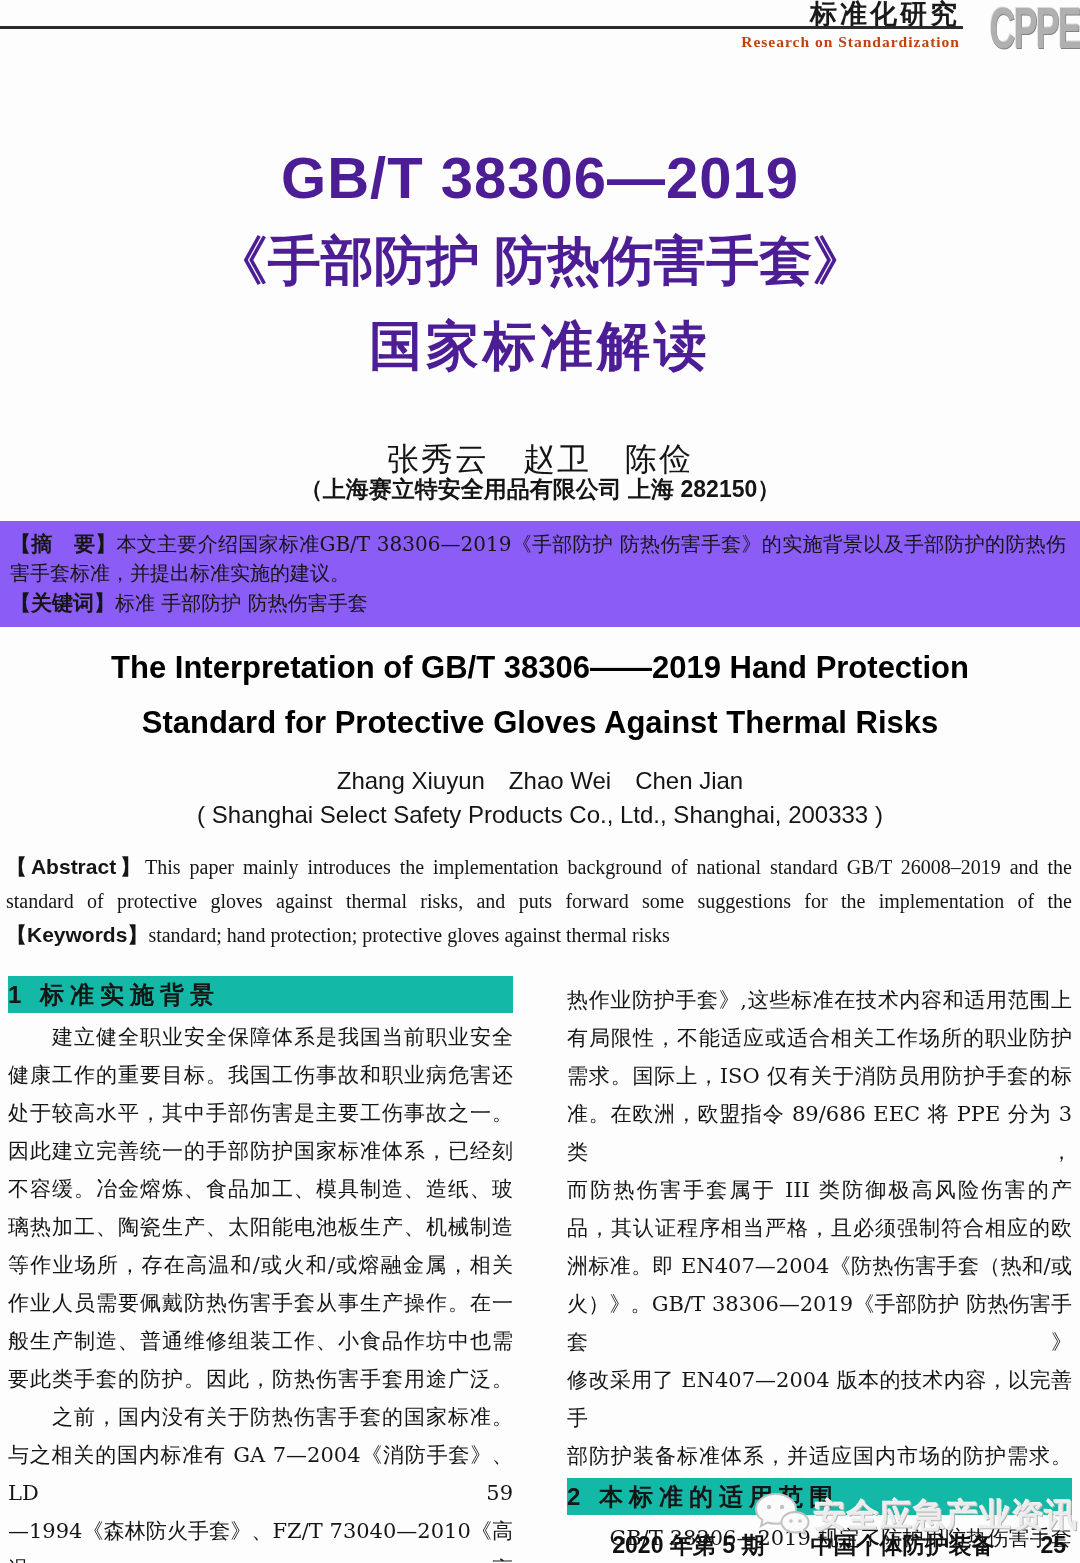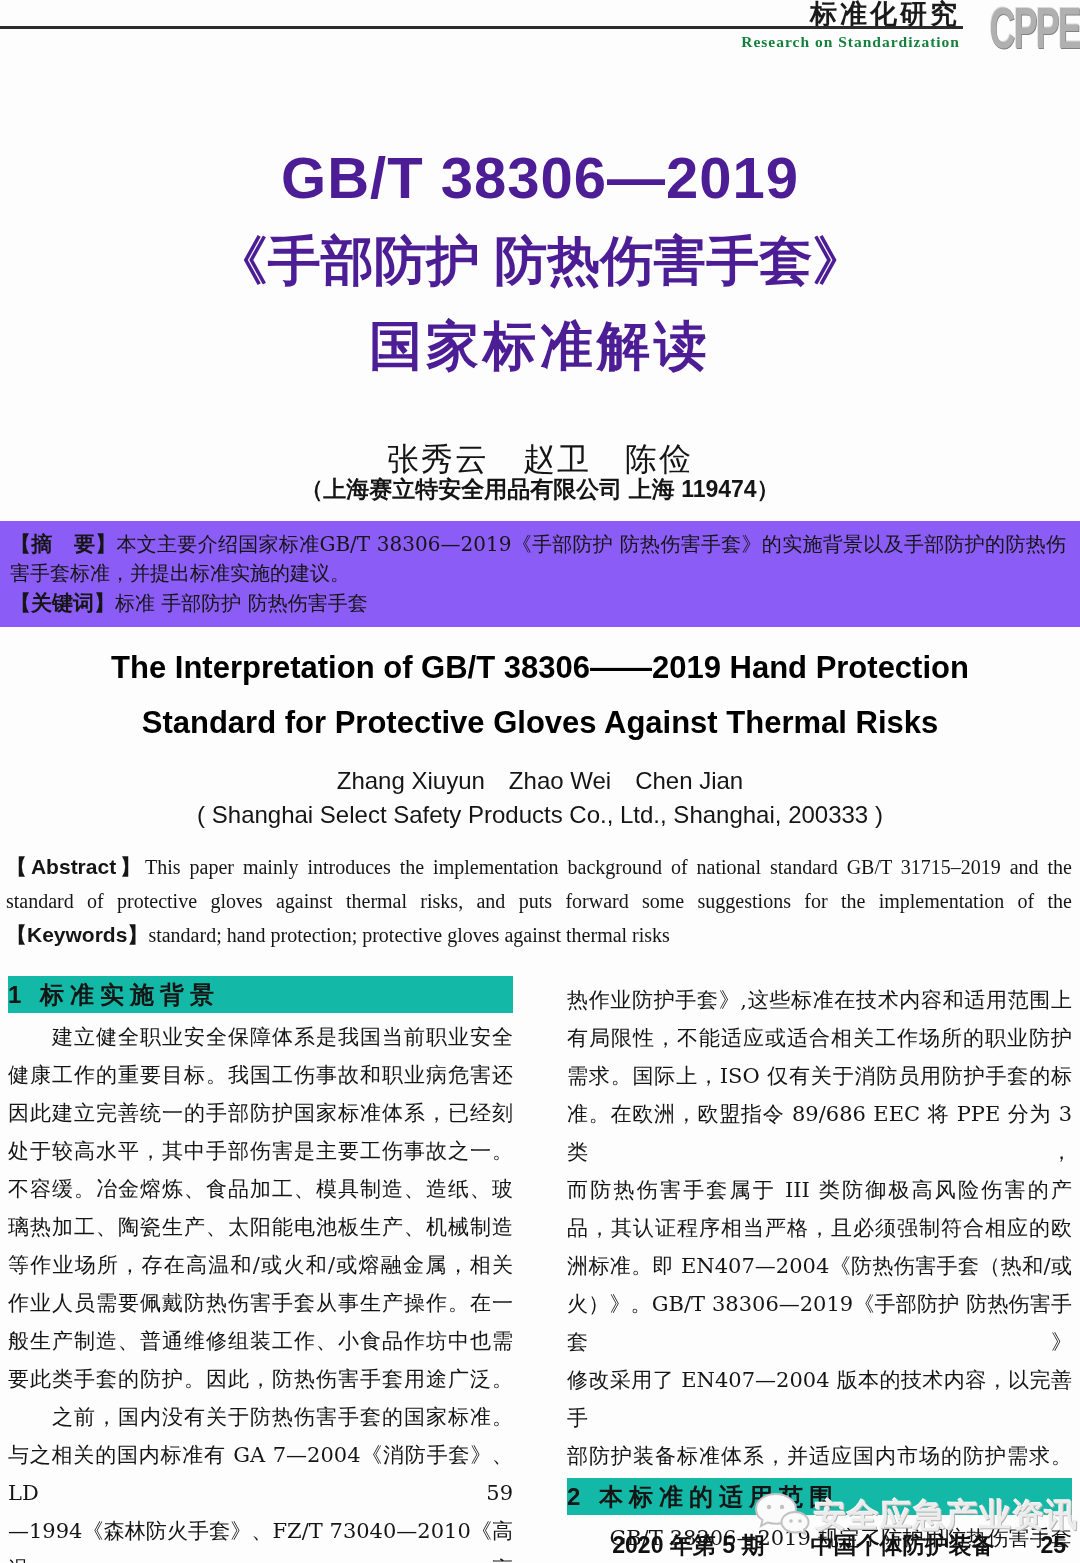--- a/index.html
+++ b/index.html
@@ -21,21 +21,21 @@
     color:#1a1a1a;
   }
   .header-rule {
     position:absolute; top:26px; left:0;
     width:963px; height:3px; background:#2c2c2c;
   }
   .journal-en {
     position:absolute; top:33px; right:120px;
     font-family:"Liberation Serif", serif;
     font-weight:bold; font-size:15.5px; letter-spacing:1px;
-    color:#15803d;
+    color:#c2410c;
   }
   .cppe-logo {
     position:absolute; top:-6px; right:0px;
     font-family:"Liberation Sans", sans-serif;
     font-weight:900; font-size:58px; letter-spacing:-3px;
     color:#b0b0b0;
     text-shadow:1px 1px 0 #818181, -1px -1px 0 #d9d9d9;
     transform:scaleX(0.62); transform-origin:100% 0;
   }
 
@@ -150,50 +150,50 @@
   <div class="journal-en">Research on Standardization</div>
   <div class="cppe-logo">CPPE</div>
 
   <div class="title-cn">
     <div class="t1">GB/T 38306—2019</div>
     <div class="t2">《手部防护 防热伤害手套》</div>
     <div class="t3">国家标准解读</div>
   </div>
 
   <div class="authors-cn">张秀云　赵卫　陈俭</div>
-  <div class="affil-cn">（上海赛立特安全用品有限公司 上海 119474）</div>
+  <div class="affil-cn">（上海赛立特安全用品有限公司 上海 282150）</div>
 
   <div class="abstract-cn">
     <div class="jfull"><span class="abs-label">【摘　要】</span><span>本文主要介绍国家标准GB/T 38306—2019《手部防护 防热伤害手套》的实施背景以及手部防护的防热伤</span></div>
     <div>害手套标准，并提出标准实施的建议。</div>
     <div><span class="abs-label">【关键词】</span><span>标准 手部防护 防热伤害手套</span></div>
   </div>
 
   <div class="title-en">
     <div>The Interpretation of GB/T 38306——2019 Hand Protection</div>
     <div>Standard for Protective Gloves Against Thermal Risks</div>
   </div>
 
   <div class="authors-en">Zhang Xiuyun　Zhao Wei　Chen Jian</div>
   <div class="affil-en">( Shanghai Select Safety Products Co., Ltd., Shanghai, 200333 )</div>
 
   <div class="abstract-en">
-    <div class="jfull"><span class="abs-en-label">【Abstract】</span><span>This paper mainly introduces the implementation background of national standard GB/T 31715–2019 and the</span></div>
+    <div class="jfull"><span class="abs-en-label">【Abstract】</span><span>This paper mainly introduces the implementation background of national standard GB/T 26008–2019 and the</span></div>
     <div class="jfull">standard of protective gloves against thermal risks, and puts forward some suggestions for the implementation of the</div>
     <div><span class="abs-en-label">【Keywords】</span><span>standard; hand protection; protective gloves against thermal risks</span></div>
   </div>
 
   <div class="columns">
 
     <div class="col col-left">
       <div class="col-heading">1 标准实施背景</div>
       <div class="col-line">　　建立健全职业安全保障体系是我国当前职业安全</div>
       <div class="col-line">健康工作的重要目标。我国工伤事故和职业病危害还</div>
+      <div class="col-line">处于较高水平，其中手部伤害是主要工伤事故之一。</div>
       <div class="col-line">因此建立完善统一的手部防护国家标准体系，已经刻</div>
-      <div class="col-line">处于较高水平，其中手部伤害是主要工伤事故之一。</div>
       <div class="col-line">不容缓。冶金熔炼、食品加工、模具制造、造纸、玻</div>
       <div class="col-line">璃热加工、陶瓷生产、太阳能电池板生产、机械制造</div>
       <div class="col-line">等作业场所，存在高温和/或火和/或熔融金属，相关</div>
       <div class="col-line">作业人员需要佩戴防热伤害手套从事生产操作。在一</div>
       <div class="col-line">般生产制造、普通维修组装工作、小食品作坊中也需</div>
       <div class="col-line">要此类手套的防护。因此，防热伤害手套用途广泛。</div>
       <div class="col-line">　　之前，国内没有关于防热伤害手套的国家标准。</div>
       <div class="col-line">与之相关的国内标准有 GA 7—2004《消防手套》、LD 59</div>
       <div class="col-line">—1994《森林防火手套》、FZ/T 73040—2010《高温高</div>
     </div>

